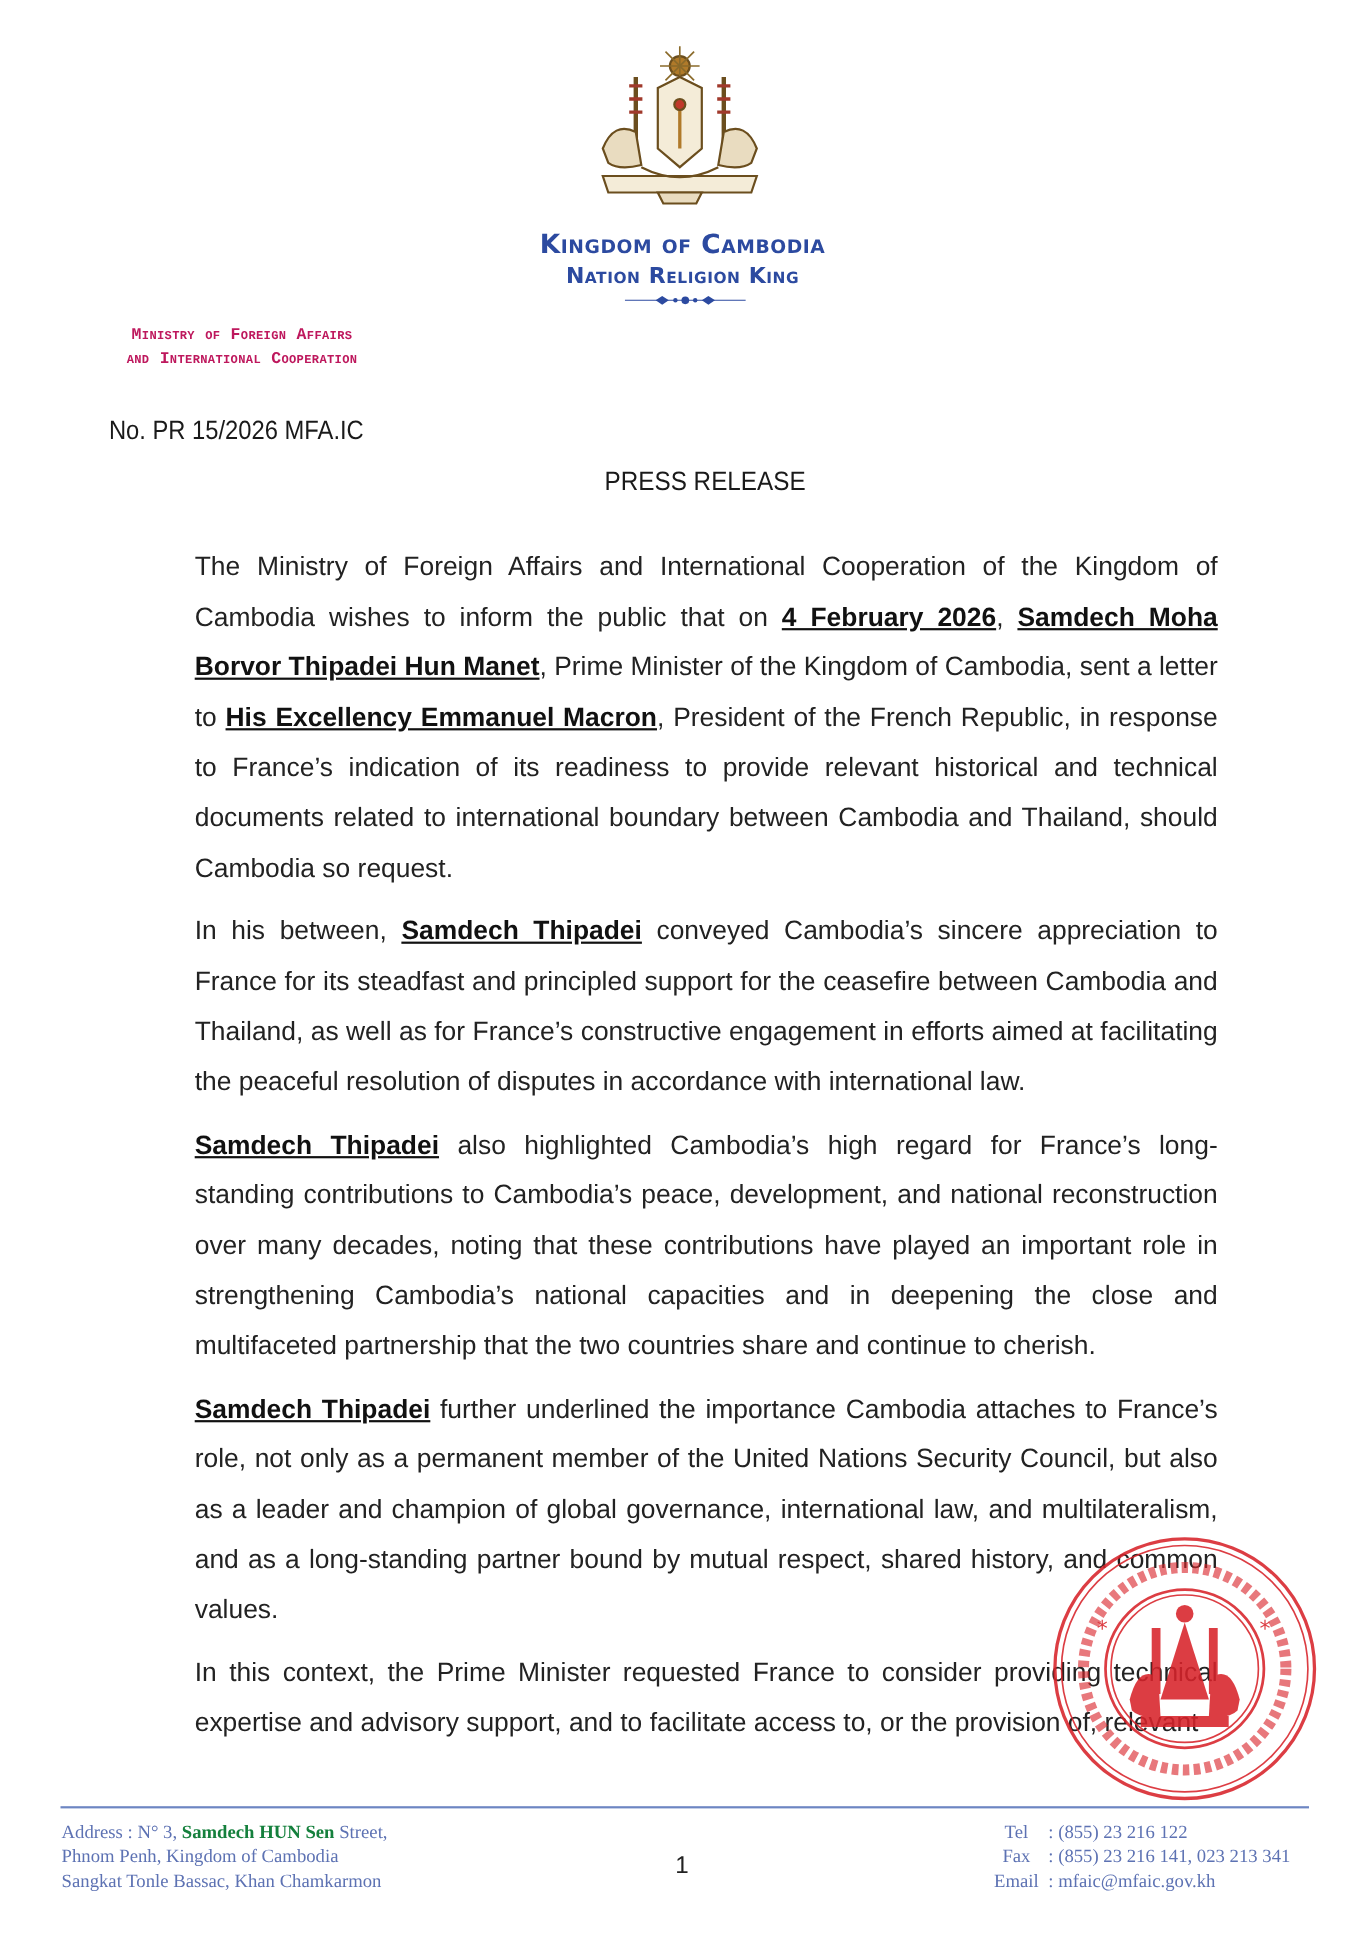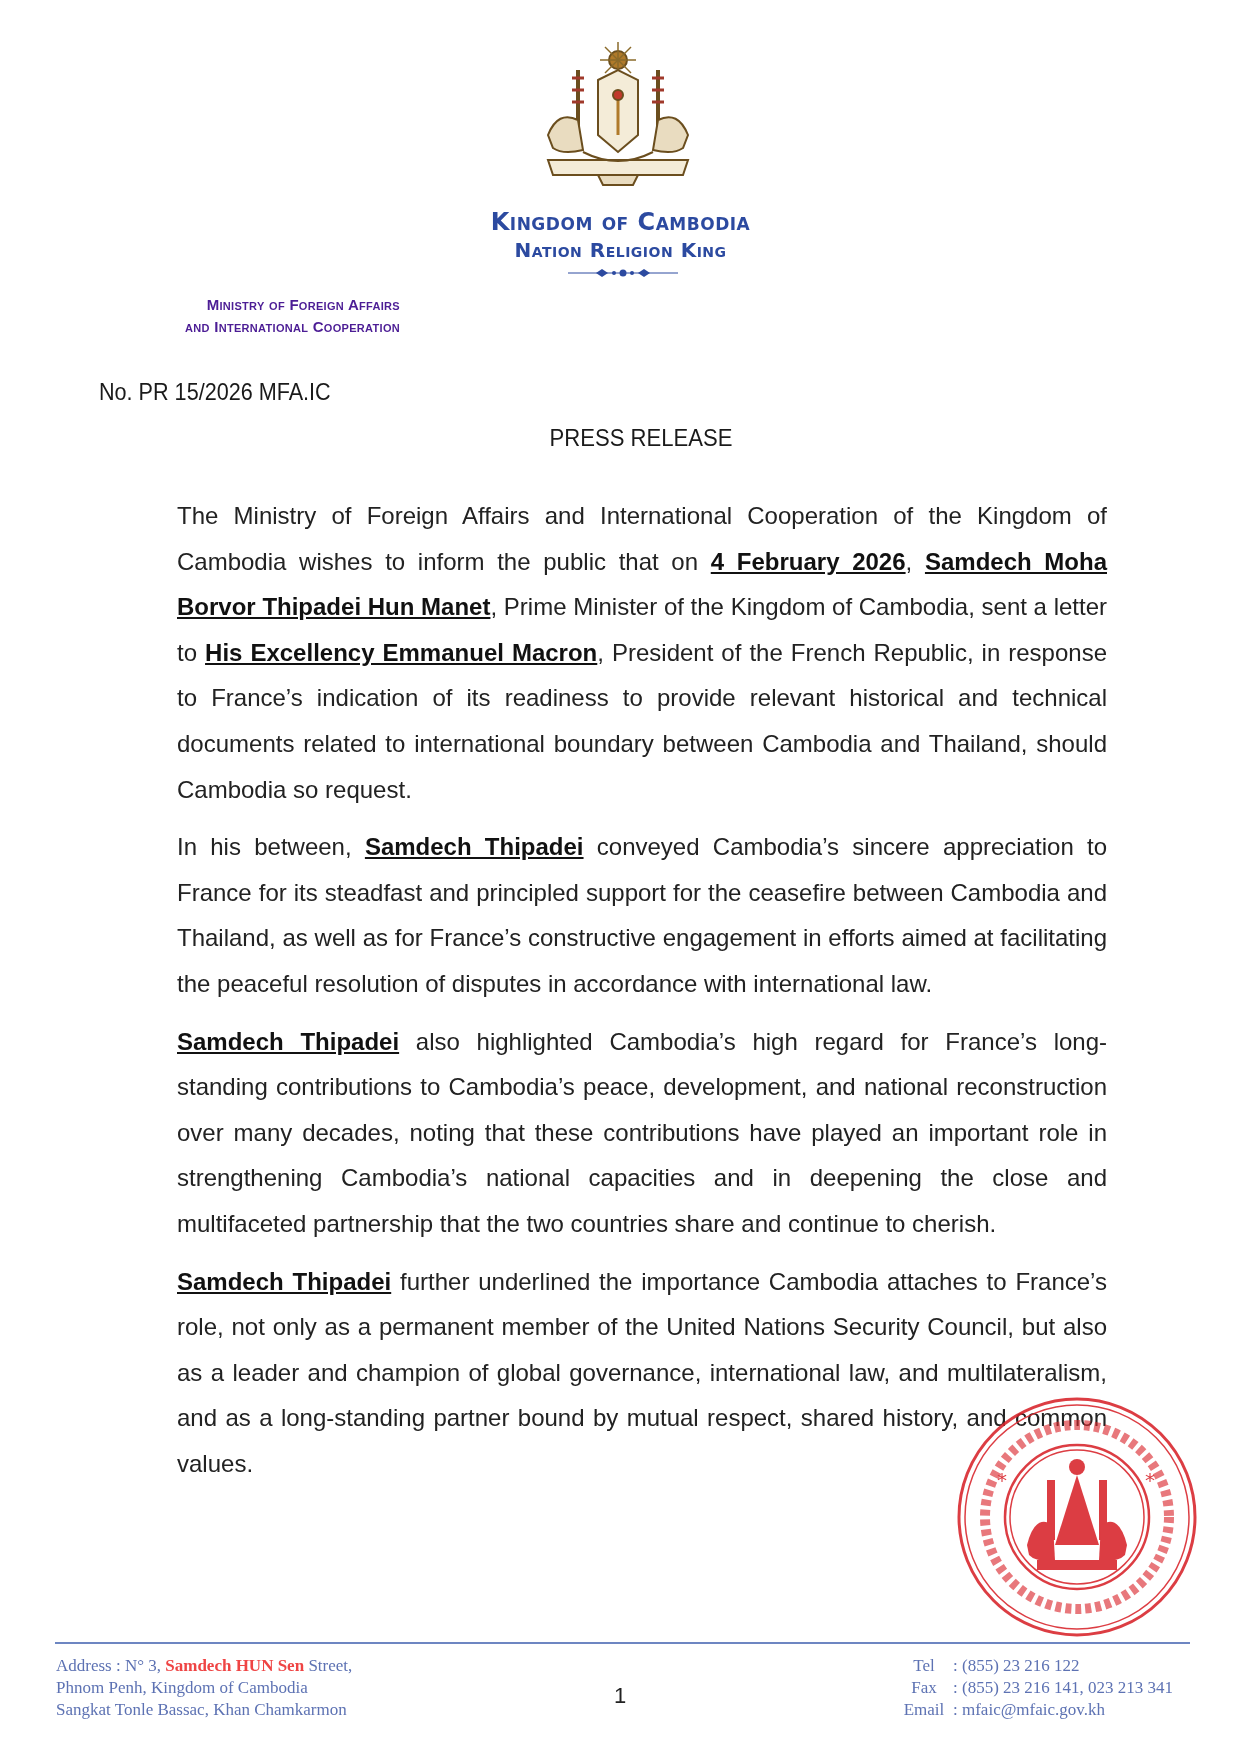--- a/index.html
+++ b/index.html
@@ -10,22 +10,22 @@
   
   #emblem { left: 538px; top: 40px; width: 160px; height: 150px; }
 
   
   .kingdom { left: 0; width: 1241px; text-align: center; color: #2c4aa0;
              font-family: "DejaVu Sans", sans-serif; font-weight: bold; letter-spacing: 0.5px; }
   #kingdom-title { top: 208px; font-size: 24px; font-variant: small-caps; }
   #kingdom-motto { top: 238px; font-size: 20px; font-variant: small-caps; }
   #ornament { left: 568px; top: 268px; width: 110px; height: 10px; }
 
-  .ministry { left: 40px; width: 360px; text-align: right; color: #4c1d95;
-              font-family: Liberation Sans, sans-serif; font-weight: bold; font-size: 15px;
+  .ministry { left: 40px; width: 360px; text-align: center; color: #be185d;
+              font-family: Liberation Mono, monospace; font-weight: bold; font-size: 15px;
               font-variant: small-caps; letter-spacing: 0.3px; }
   #ministry-1 { top: 296px; }
   #ministry-2 { top: 318px; }
 
   #ref-no { left: 99px; top: 378px; font-size: 24px; font-family: "Liberation Sans", sans-serif;
             transform: scaleX(0.9); transform-origin: left top; }
 
   #doc-title { left: 0; width: 1282px; top: 424px; text-align: center; font-size: 24px;
                transform: scaleX(0.92); transform-origin: 641px 0; }
 
@@ -35,21 +35,21 @@
   #body-text p { margin: 0 0 12px 0; }
   #body-text b { font-weight: bold; color: #111; text-decoration: underline; }
 
   
   #stamp { left: 955px; top: 1395px; width: 245px; height: 245px; opacity: 0.88; }
 
   
   #footer-rule { left: 55px; top: 1642px; width: 1135px; height: 2px; background: #6d86c2; }
   .foot { color: #5d72b3; font-family: "Liberation Serif", serif; font-size: 17px; line-height: 22px; }
   #footer-address { left: 56px; top: 1655px; width: 420px; }
-  #footer-address b { color: #ef4444; }
+  #footer-address b { color: #15803d; }
   #footer-contact { left: 895px; top: 1655px; width: 340px; }
   .contact-row { display: flex; }
   .contact-label { width: 58px; text-align: center; }
   #page-number { left: 600px; top: 1683px; width: 40px; text-align: center; font-size: 22px; color: #222; }
 </style>
 </head>
 <body>
 
 <svg id="emblem" class="abs" viewBox="0 0 160 150">
   <g fill="none" stroke="#6b4e1e" stroke-width="2">
@@ -90,20 +90,21 @@
 <div id="ministry-2" class="abs ministry">and International Cooperation</div>
 
 <div id="ref-no" class="abs">No. PR 15/2026 MFA.IC</div>
 <div id="doc-title" class="abs">PRESS RELEASE</div>
 
 <div id="body-text" class="abs">
     <p><span>The Ministry of Foreign Affairs and International Cooperation of the Kingdom of Cambodia wishes to inform the public that on </span><b>4 February 2026</b><span>, </span><b>Samdech Moha Borvor Thipadei Hun Manet</b><span>, Prime Minister of the Kingdom of Cambodia, sent a letter to </span><b>His Excellency Emmanuel Macron</b><span>, President of the French Republic, in response to France’s indication of its readiness to provide relevant historical and technical documents related to international boundary between Cambodia and Thailand, should Cambodia so request.</span></p>
     <p><span>In his between, </span><b>Samdech Thipadei</b><span> conveyed Cambodia’s sincere appreciation to France for its steadfast and principled support for the ceasefire between Cambodia and Thailand, as well as for France’s constructive engagement in efforts aimed at facilitating the peaceful resolution of disputes in accordance with international law.</span></p>
     <p><b>Samdech Thipadei</b><span> also highlighted Cambodia’s high regard for France’s long-standing contributions to Cambodia’s peace, development, and national reconstruction over many decades, noting that these contributions have played an important role in strengthening Cambodia’s national capacities and in deepening the close and multifaceted partnership that the two countries share and continue to cherish.</span></p>
     <p><b>Samdech Thipadei</b><span> further underlined the importance Cambodia attaches to France’s role, not only as a permanent member of the United Nations Security Council, but also as a leader and champion of global governance, international law, and multilateralism, and as a long-standing partner bound by mutual respect, shared history, and common values.</span></p>
+    <p><span>In this context, the Prime Minister requested France to consider providing technical expertise and advisory support, and to facilitate access to, or the provision of, relevant</span></p>
   </div>
 
 <svg id="stamp" class="abs" viewBox="0 0 245 245">
   <g fill="none" stroke="#d8232a">
     <circle cx="122" cy="122" r="118" stroke-width="3"></circle>
     <circle cx="122" cy="122" r="112" stroke-width="1.5"></circle>
     <circle cx="122" cy="122" r="72" stroke-width="2.5"></circle>
     <circle cx="122" cy="122" r="67" stroke-width="1.5"></circle>
     <circle cx="122" cy="122" r="92" stroke-width="10" stroke-dasharray="6 4" opacity="0.7"></circle>
   </g>

